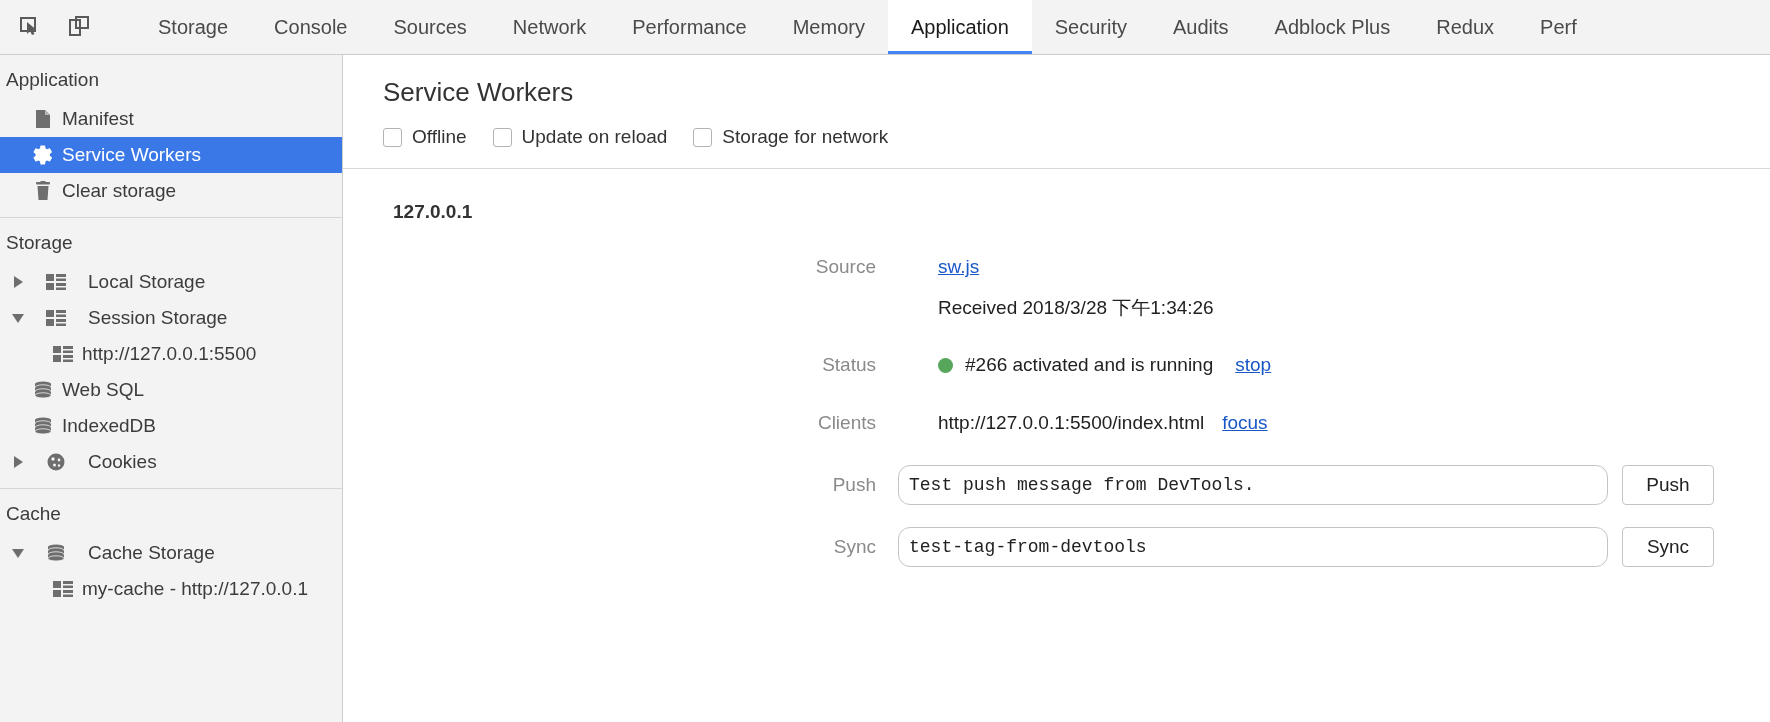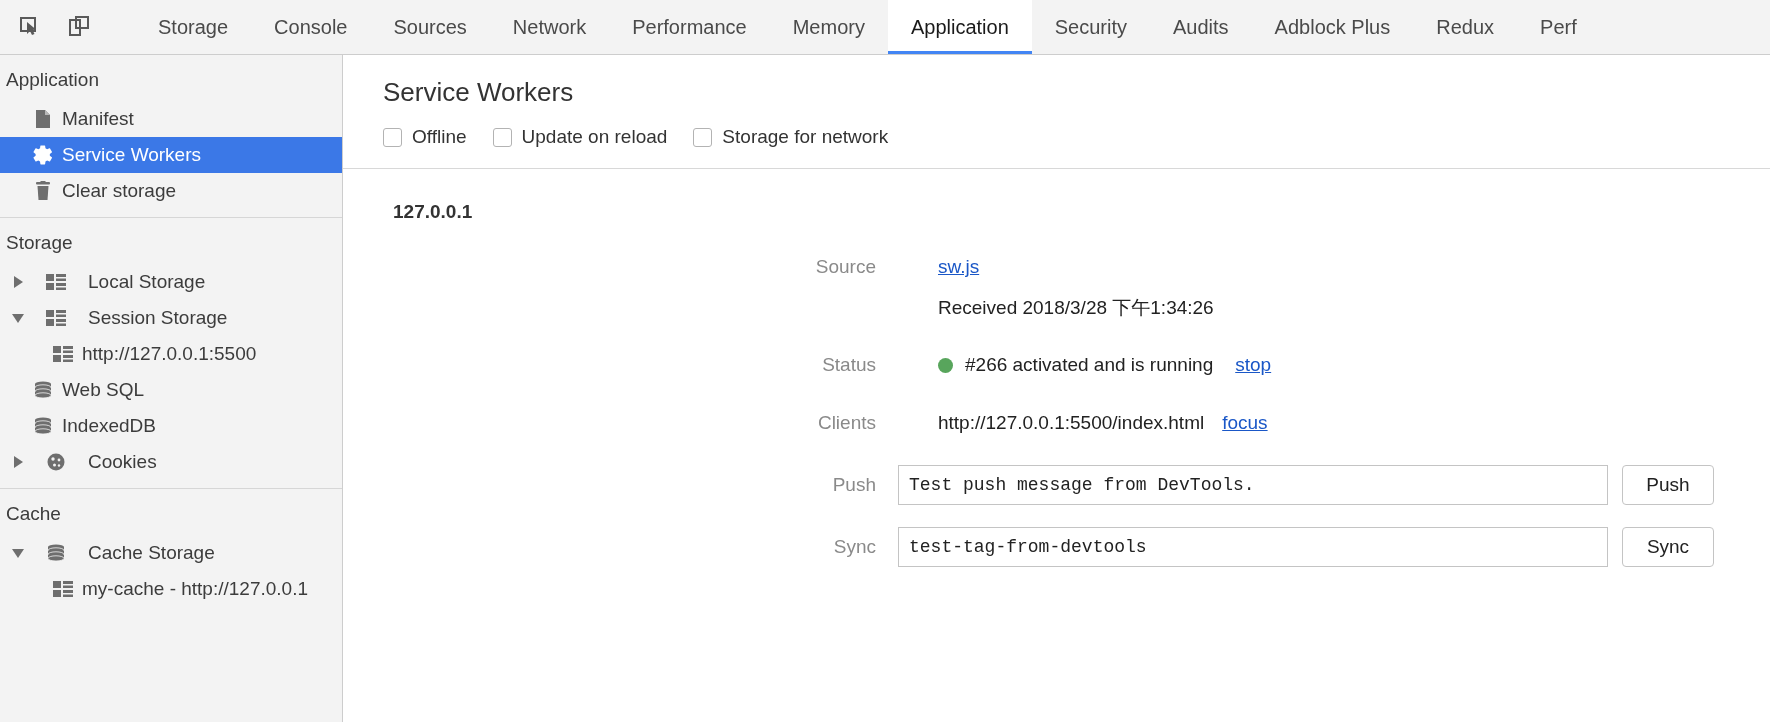--- a/index.html
+++ b/index.html
@@ -249,21 +249,21 @@
 
   .field-row {
     display: flex;
     align-items: center;
     margin-top: 14px;
   }
   .text-input {
     width: 710px;
     height: 40px;
     border: 1px solid #c4c4c4;
-    border-radius: 0;
+    border-radius: 12px;
     box-sizing: border-box;
     font-family: "Liberation Mono", monospace;
     font-size: 18px;
     color: #222222;
     padding: 0 10px;
     background: #fff;
     outline: none;
   }
   .btn {
     margin-left: 14px;

